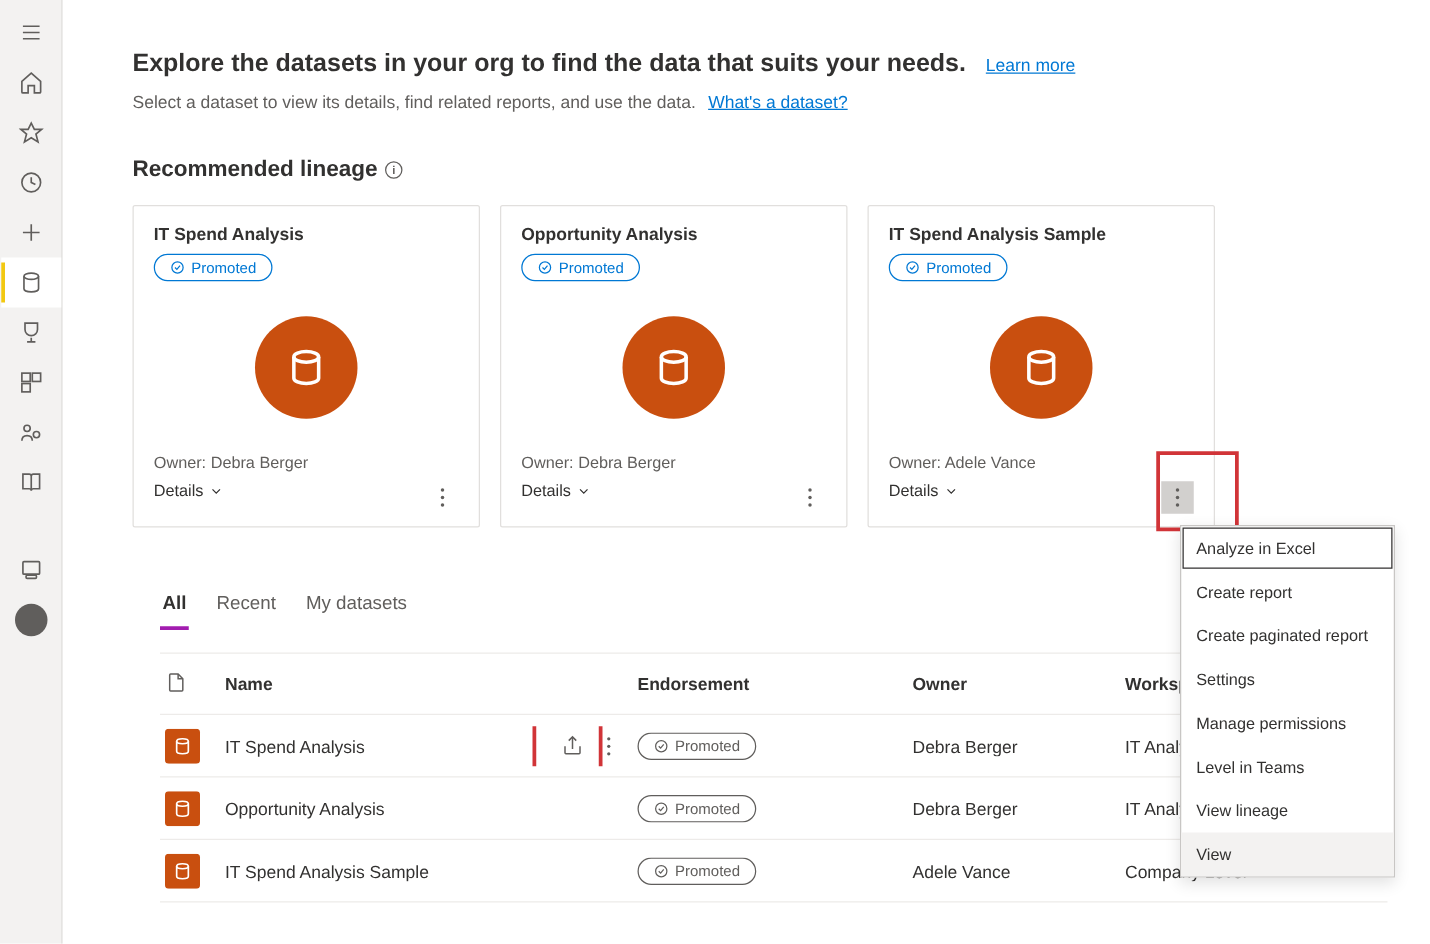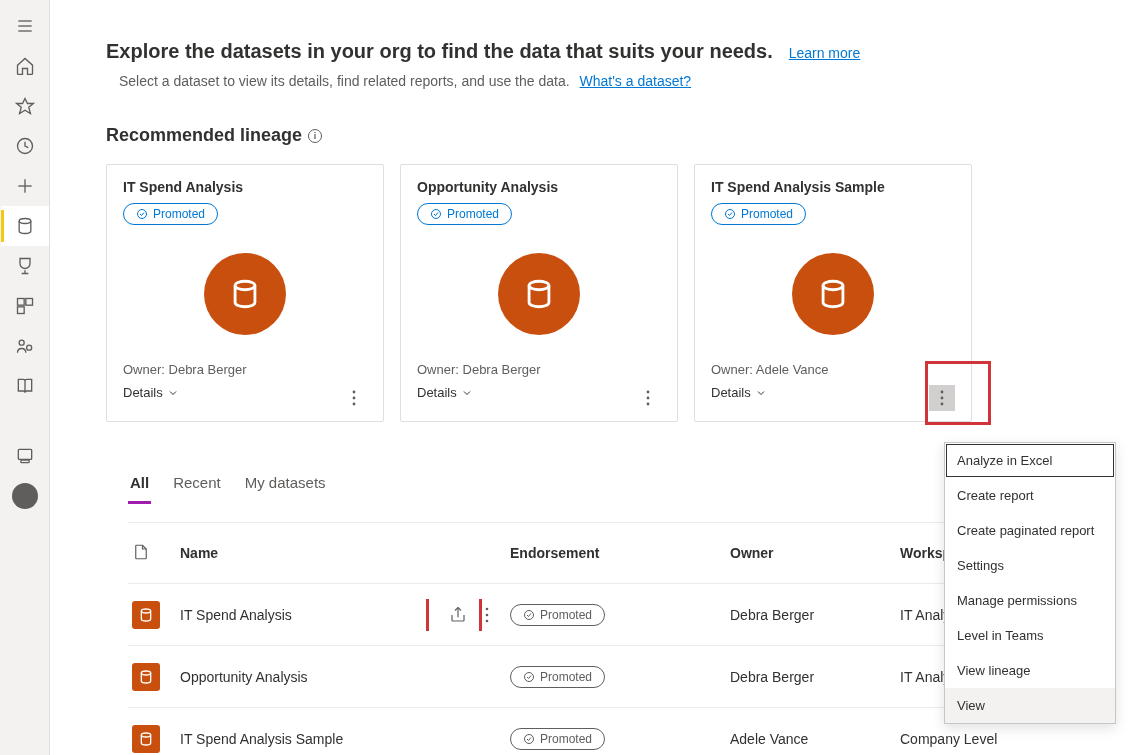--- a/index.html
+++ b/index.html
@@ -13,21 +13,21 @@
     .nav-item.active { background: #fff; }
     .nav-item.active::before { content:""; position:absolute; left:0; top:4px; bottom:4px; width:3px; background:#f2c811; }
     .nav-item.circle-dark svg { stroke: none; }
     .circle-dark-bg { width:26px; height:26px; border-radius:50%; background:#605e5c; display:flex; align-items:center; justify-content:center; }
     .circle-dark-bg svg { stroke:#fff; width:14px; height:14px; }
 
     
     .main { flex:1; padding: 40px 34px 0 56px; position: relative; overflow: hidden; }
     .headline { font-size: 20px; font-weight: 600; color:#323130; display:inline; }
     .learn-link { font-size:14px; color:#0078d4; text-decoration: underline; margin-left:12px; cursor:pointer; }
-    .subline { margin-top:10px; font-size:14px; color:#605e5c;margin-left:13px; }
+    .subline { margin-top:10px; font-size:14px; color:#605e5c; }
     .sub-link { color:#0078d4; text-decoration: underline; margin-left:6px; cursor:pointer; }
 
     .section-title { font-size:18px; font-weight:600; margin-top:36px; display:flex; align-items:center; gap:6px; }
     .info-icon { width:14px; height:14px; border:1px solid #605e5c; border-radius:50%; display:inline-flex; align-items:center; justify-content:center; font-size:9px; color:#605e5c; }
 
     
     .cards { display:flex; gap:16px; margin-top:18px; }
     .card { width:278px; height:258px; border:1px solid #e1dfdd; border-radius:2px; padding:14px 16px 10px; display:flex; flex-direction:column; position:relative; }
     .card-title { font-size:14px; font-weight:600; color:#323130; }
     .badge { margin-top:8px; display:inline-flex; align-items:center; gap:5px; border:1px solid #0078d4; color:#0078d4; border-radius:14px; padding:3px 12px; font-size:12px; width:fit-content; }
@@ -44,35 +44,35 @@
     .card:nth-child(3) .more-vert { position:relative; }
 
     .red-box { border:3px solid #e3008c; border-color:#d13438; position:absolute; pointer-events:none; }
 
     
     .tabs { display:flex; gap:20px; margin-top:46px; margin-left:22px; font-size:15px; }
     .tab { padding:6px 2px 10px; cursor:pointer; color:#605e5c; font-weight:400; }
     .tab.active { color:#323130; font-weight:600; border-bottom:3px solid #a21caf; }
 
     .table { margin-top:18px; margin-left:22px; }
-    .thead, .trow { display:grid; grid-template-columns: 48px 330px 220px 170px 170px; align-items:center; height:62px; border-bottom:1px solid #edebe9; }
+    .thead, .trow { display:grid; grid-template-columns: 48px 330px 220px 170px 170px; align-items:center; height:50px; border-bottom:1px solid #edebe9; }
     .thead { font-weight:600; font-size:14px; border-top:1px solid #edebe9; border-bottom:1px solid #edebe9; }
     .th, .td { padding-left:4px; white-space:nowrap; overflow:hidden; text-overflow:ellipsis; }
     .file-head-icon svg, .row-icon svg { width:18px; height:18px; }
     .row-icon { width:28px; height:28px; background:#c94f0f; border-radius:3px; display:flex; align-items:center; justify-content:center; }
     .row-icon svg { stroke:#fff; fill:none; stroke-width:2; width:16px; height:16px; }
     .pill { display:inline-flex; align-items:center; gap:5px; border:1px solid #605e5c; color:#605e5c; border-radius:14px; padding:3px 12px; font-size:12px; }
     .pill svg { width:12px; height:12px; stroke:#605e5c; fill:none; stroke-width:2; }
     .name-cell { display:flex; align-items:center; justify-content:space-between; padding-right:10px; }
     .share-icon-box { width:32px; height:32px; display:flex; align-items:center; justify-content:center; cursor:pointer; border-radius:2px; }
     .share-icon-box svg { width:18px; height:18px; stroke:#605e5c; fill:none; stroke-width:1.6; }
     .row-more { width:18px; display:flex; align-items:center; justify-content:center; cursor:pointer; }
 
     
-    .context-menu { position:absolute; right:28px; top:442px; width:172px; background:#fff; border:1px solid #c8c6c4; box-shadow:0 4px 12px rgba(0,0,0,.12); z-index:50; }
+    .context-menu { position:absolute; right:28px; top:420px; width:172px; background:#fff; border:1px solid #c8c6c4; box-shadow:0 4px 12px rgba(0,0,0,.12); z-index:50; }
     .menu-item { padding:10px 12px; font-size:13px; cursor:pointer; }
     .menu-item.focused { outline:1px solid #323130; outline-offset:-2px; }
     .menu-item.hovered { background:#f3f2f1; }
   </style>
 </head>
 <body>
 
 <div class="app">
 
   <div class="sidebar">

